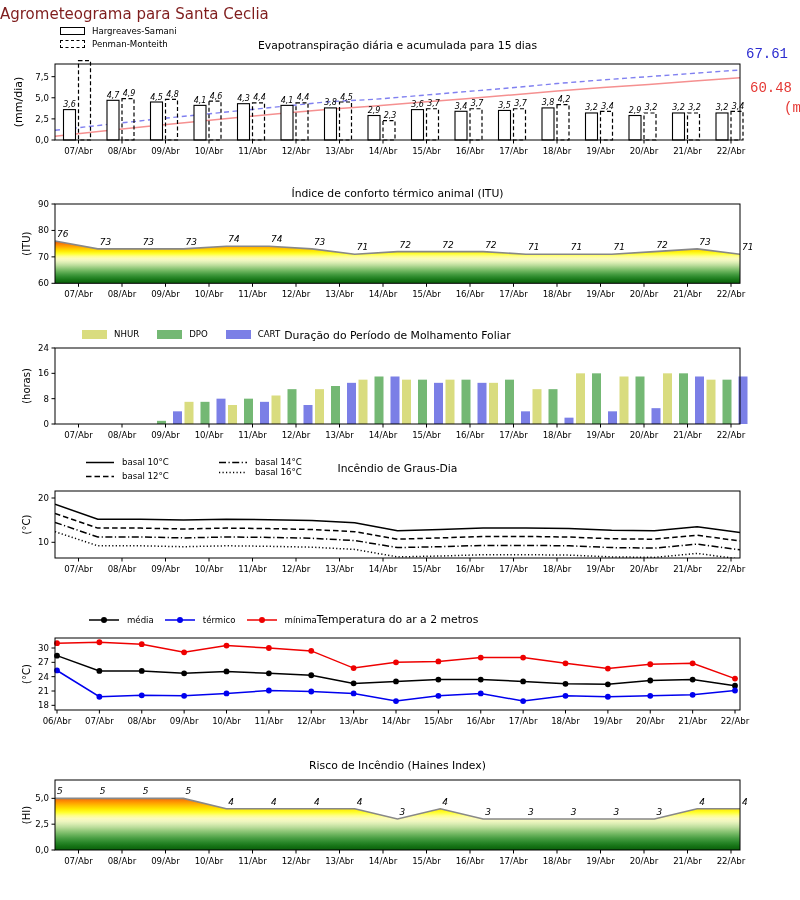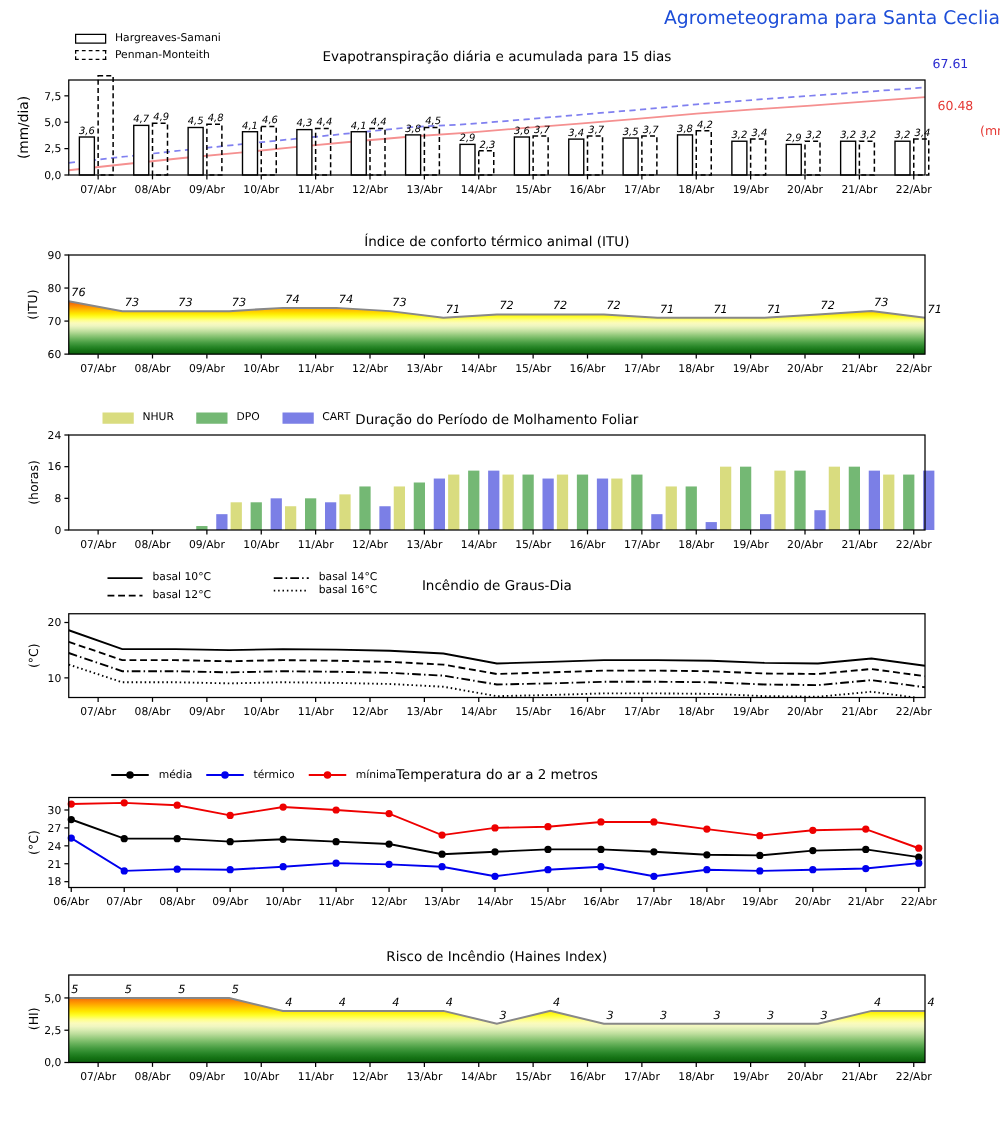--- a/index.html
+++ b/index.html
@@ -1,19 +1,19 @@
 <!DOCTYPE html>
 <html><head>
 <meta charset="utf-8">
 <style>
   html,body{margin:0;padding:0;background:#fff;}
   .page{position:relative;width:800px;height:900px;background:#fff;font-family:"DejaVu Sans","Liberation Sans",sans-serif;color:#000;overflow:hidden;}
-  .main-title{position:absolute;left:0;top:5px;width:800px;text-align:right;font-size:15px;color:#1d4ed8;}
+  .main-title{position:absolute;left:0;top:5px;width:800px;text-align:left;font-size:15px;color:#7f1d1d;}
   .chart-title{position:absolute;left:55px;width:685px;text-align:center;font-size:10.8px;color:#000;}
-  .rlabel{position:absolute;font-size:10px;}
+  .rlabel{position:absolute;font-size:14px;font-family:Liberation Mono, monospace;}
   .legend-col{position:absolute;display:flex;flex-direction:column;gap:3px;}
   .legend-row{position:absolute;display:flex;flex-direction:row;gap:18px;}
   .legend-item{display:flex;align-items:center;gap:7px;font-size:8.6px;white-space:nowrap;}
   .sw-box{width:25px;height:8px;background:#fff;border:1.3px solid #000;box-sizing:border-box;}
   .sw-box.dashed{border-style:dashed;}
   .sw-fill{width:25px;height:9px;}
   svg{position:absolute;left:0;top:0;}
 </style>
 </head>
 <body>

